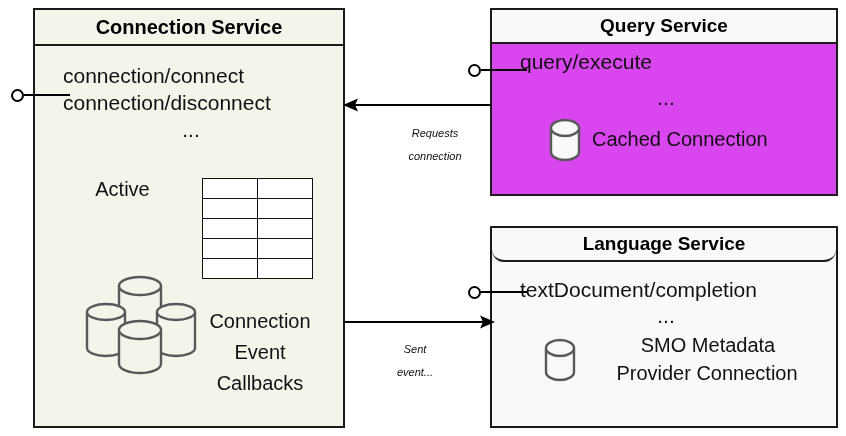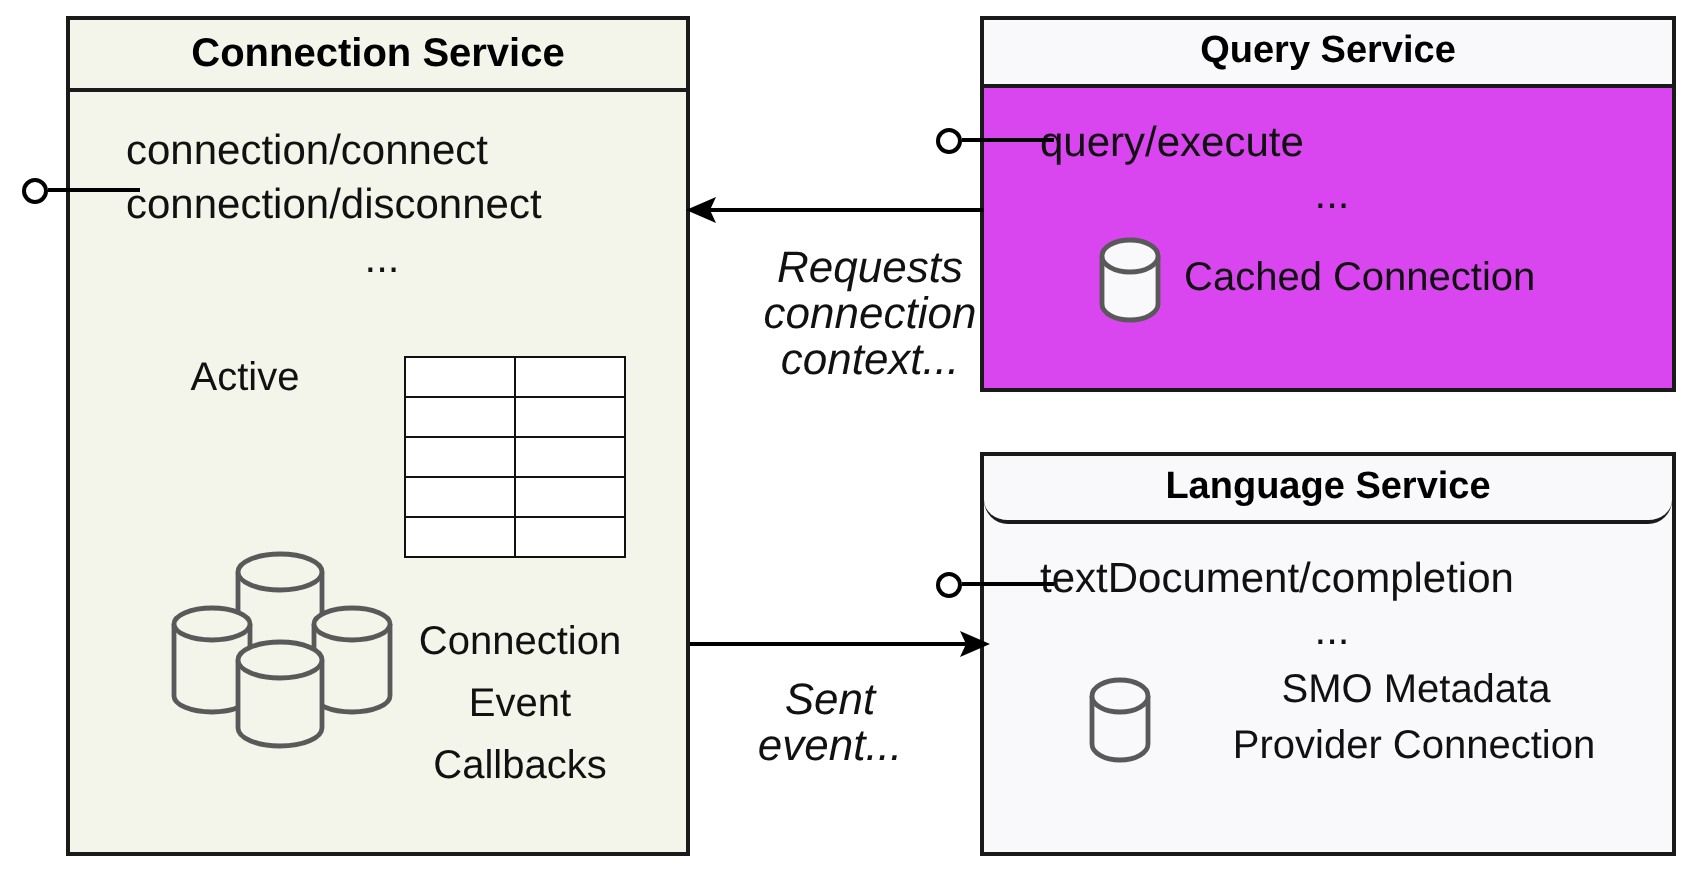--- a/index.html
+++ b/index.html
@@ -128,21 +128,21 @@
     border-radius: 50%;
     background: #ffffff;
     box-sizing: border-box;
   }
 
   .arrowhead { position: absolute; }
 
   .edge-label {
     position: absolute;
     font-style: italic;
-    font-size: 22px;
+    font-size: 11px;
     line-height: 23px;
     color: #111111;
     text-align: center;
     width: 150px;
   }
 </style>
 </head>
 <body>
 
 <div id="canvas">
@@ -205,21 +205,21 @@
 
     </div>
   </div>
 
   <div class="line hline" style="left:24px; top:94px; width:46px;"></div>
   <div class="lollipop" style="left:11px; top:89px;"></div>
 
   <div class="box" id="query-service">
     <div class="box-header">Query Service</div>
     <div class="box-body">
-      <div class="api-text" style="left:28px; top:14px;text-align:center;">query/execute</div>
+      <div class="api-text" style="left:28px; top:4px;text-align:center;">query/execute</div>
       <div class="api-text center" style="left:0px; top:40px; width:348px;">...</div>
 
       <svg class="cyl" style="left:55px; top:72px;" width="36" height="48" viewBox="0 0 36 48">
         <g fill="#f9f9fc" stroke="#595959" stroke-width="2.4">
           <path d="M4 12 v24 a14 8 0 0 0 28 0 v-24"></path>
           <ellipse cx="18" cy="12" rx="14" ry="8"></ellipse>
         </g>
       </svg>
       <div class="label-text" style="left:100px; top:82px; width:230px; text-align:left;">Cached Connection</div>
     </div>
@@ -248,21 +248,20 @@
   <div class="line hline" style="left:481px; top:291px; width:46px;"></div>
   <div class="lollipop" style="left:468px; top:286px;"></div>
 
   <div class="line hline" style="left:352px; top:104px; width:140px;"></div>
   <svg class="arrowhead" style="left:342px; top:96px;" width="18" height="18" viewBox="0 0 18 18">
     <path d="M1 9 L16 2.5 L13 9 L16 15.5 Z" fill="#000000"></path>
   </svg>
   <div class="edge-label" style="left:360px; top:122px;">
     <div>Requests</div>
     <div>connection</div>
-    <div>context...</div>
   </div>
 
   <div class="line hline" style="left:345px; top:321px; width:140px;"></div>
   <svg class="arrowhead" style="left:478px; top:313px;" width="18" height="18" viewBox="0 0 18 18">
     <path d="M17 9 L2 2.5 L5 9 L2 15.5 Z" fill="#000000"></path>
   </svg>
   <div class="edge-label" style="left:340px; top:338px;">
     <div>Sent</div>
     <div>event...</div>
   </div>

